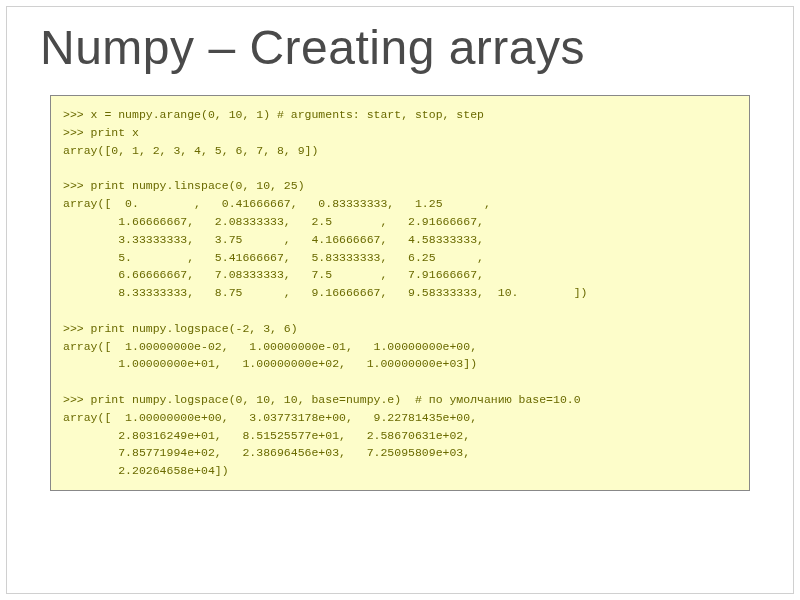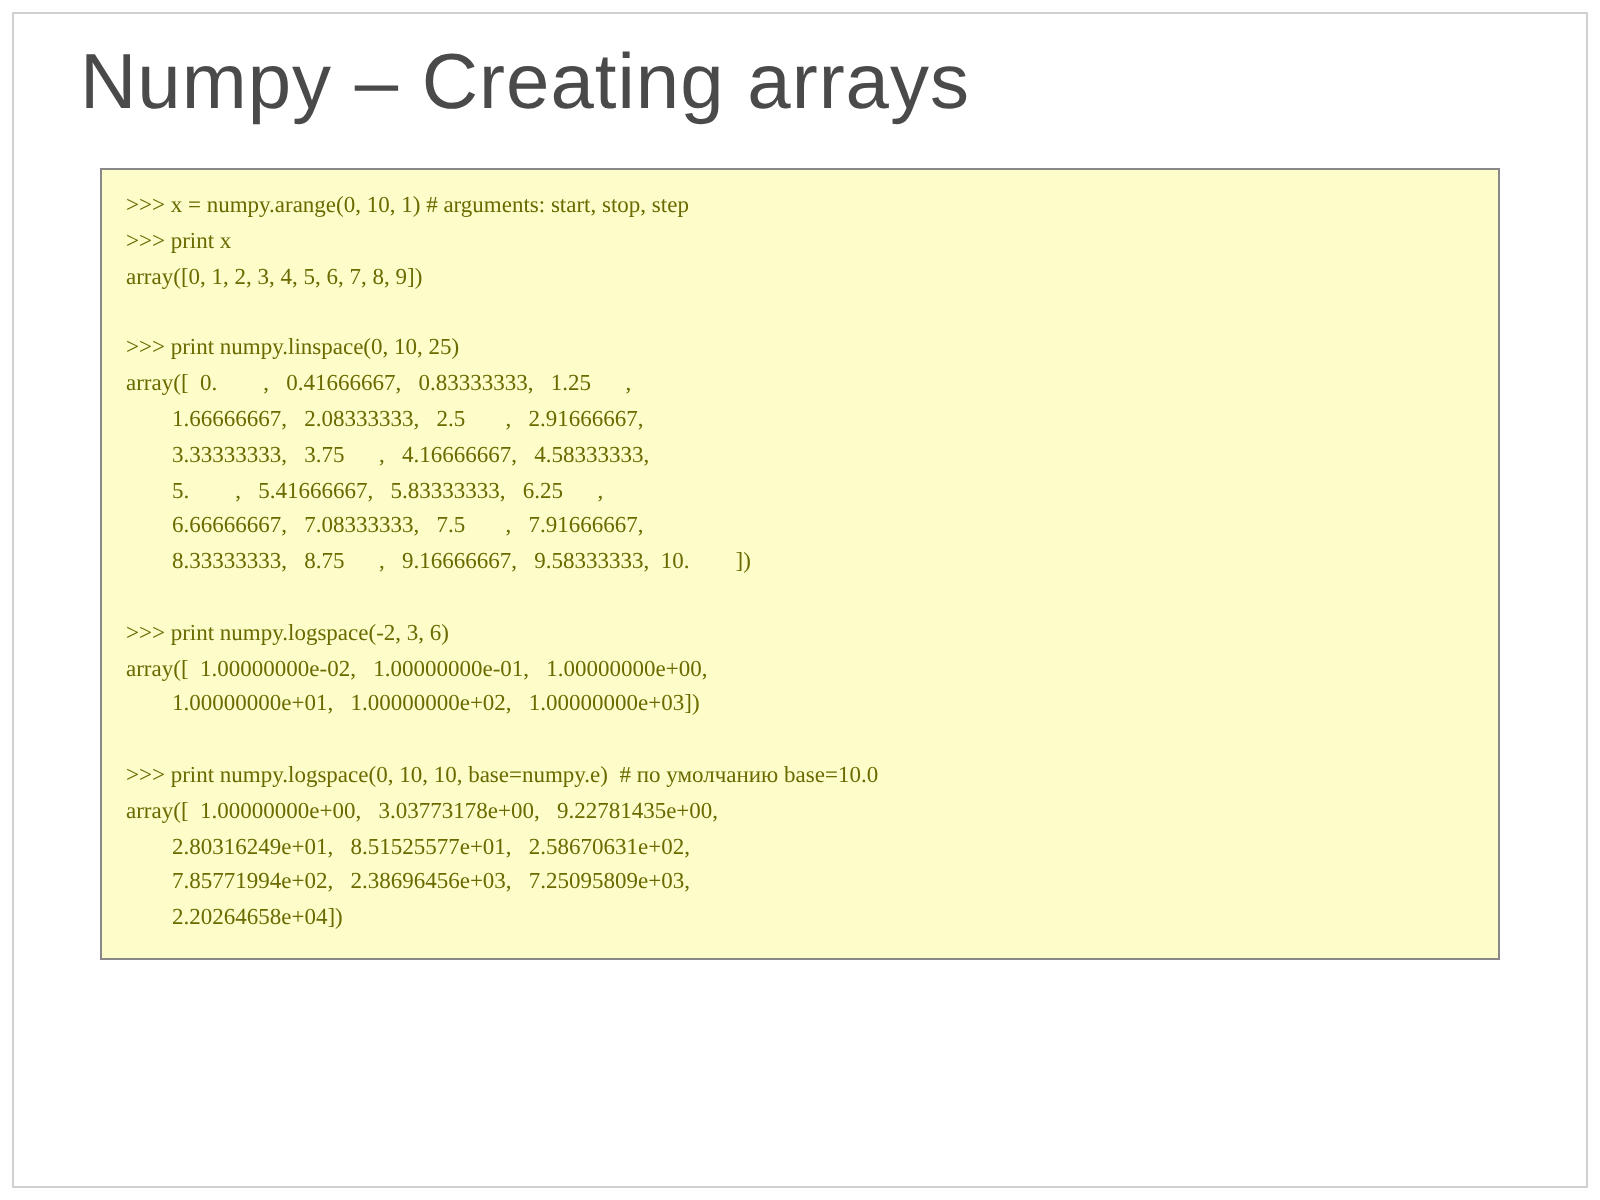--- a/index.html
+++ b/index.html
@@ -13,32 +13,32 @@
   }
   .slide-border {
     position: absolute;
     top: 6px;
     left: 6px;
     right: 6px;
     bottom: 6px;
     border: 1px solid #d0d0d0;
   }
   .title {
-    font-size: 39px;
+    font-size: 48px;
     font-weight: normal;
     color: #4a4a4a;
     margin: 20px 0 20px 40px;
     letter-spacing: 0.5px;
   }
   .code-box {
     margin: 0 50px 0 50px;
     background: #fdfdca;
     border: 1px solid #888;
     padding: 10px 12px;
-    font-family: Liberation Serif, serif;
+    font-family: Liberation Mono, monospace;
     font-size: 11.5px;
     line-height: 1.55;
     color: #6a6a00;
     white-space: pre;
     overflow: hidden;
   }
 </style>
 </head>
 <body>
 

